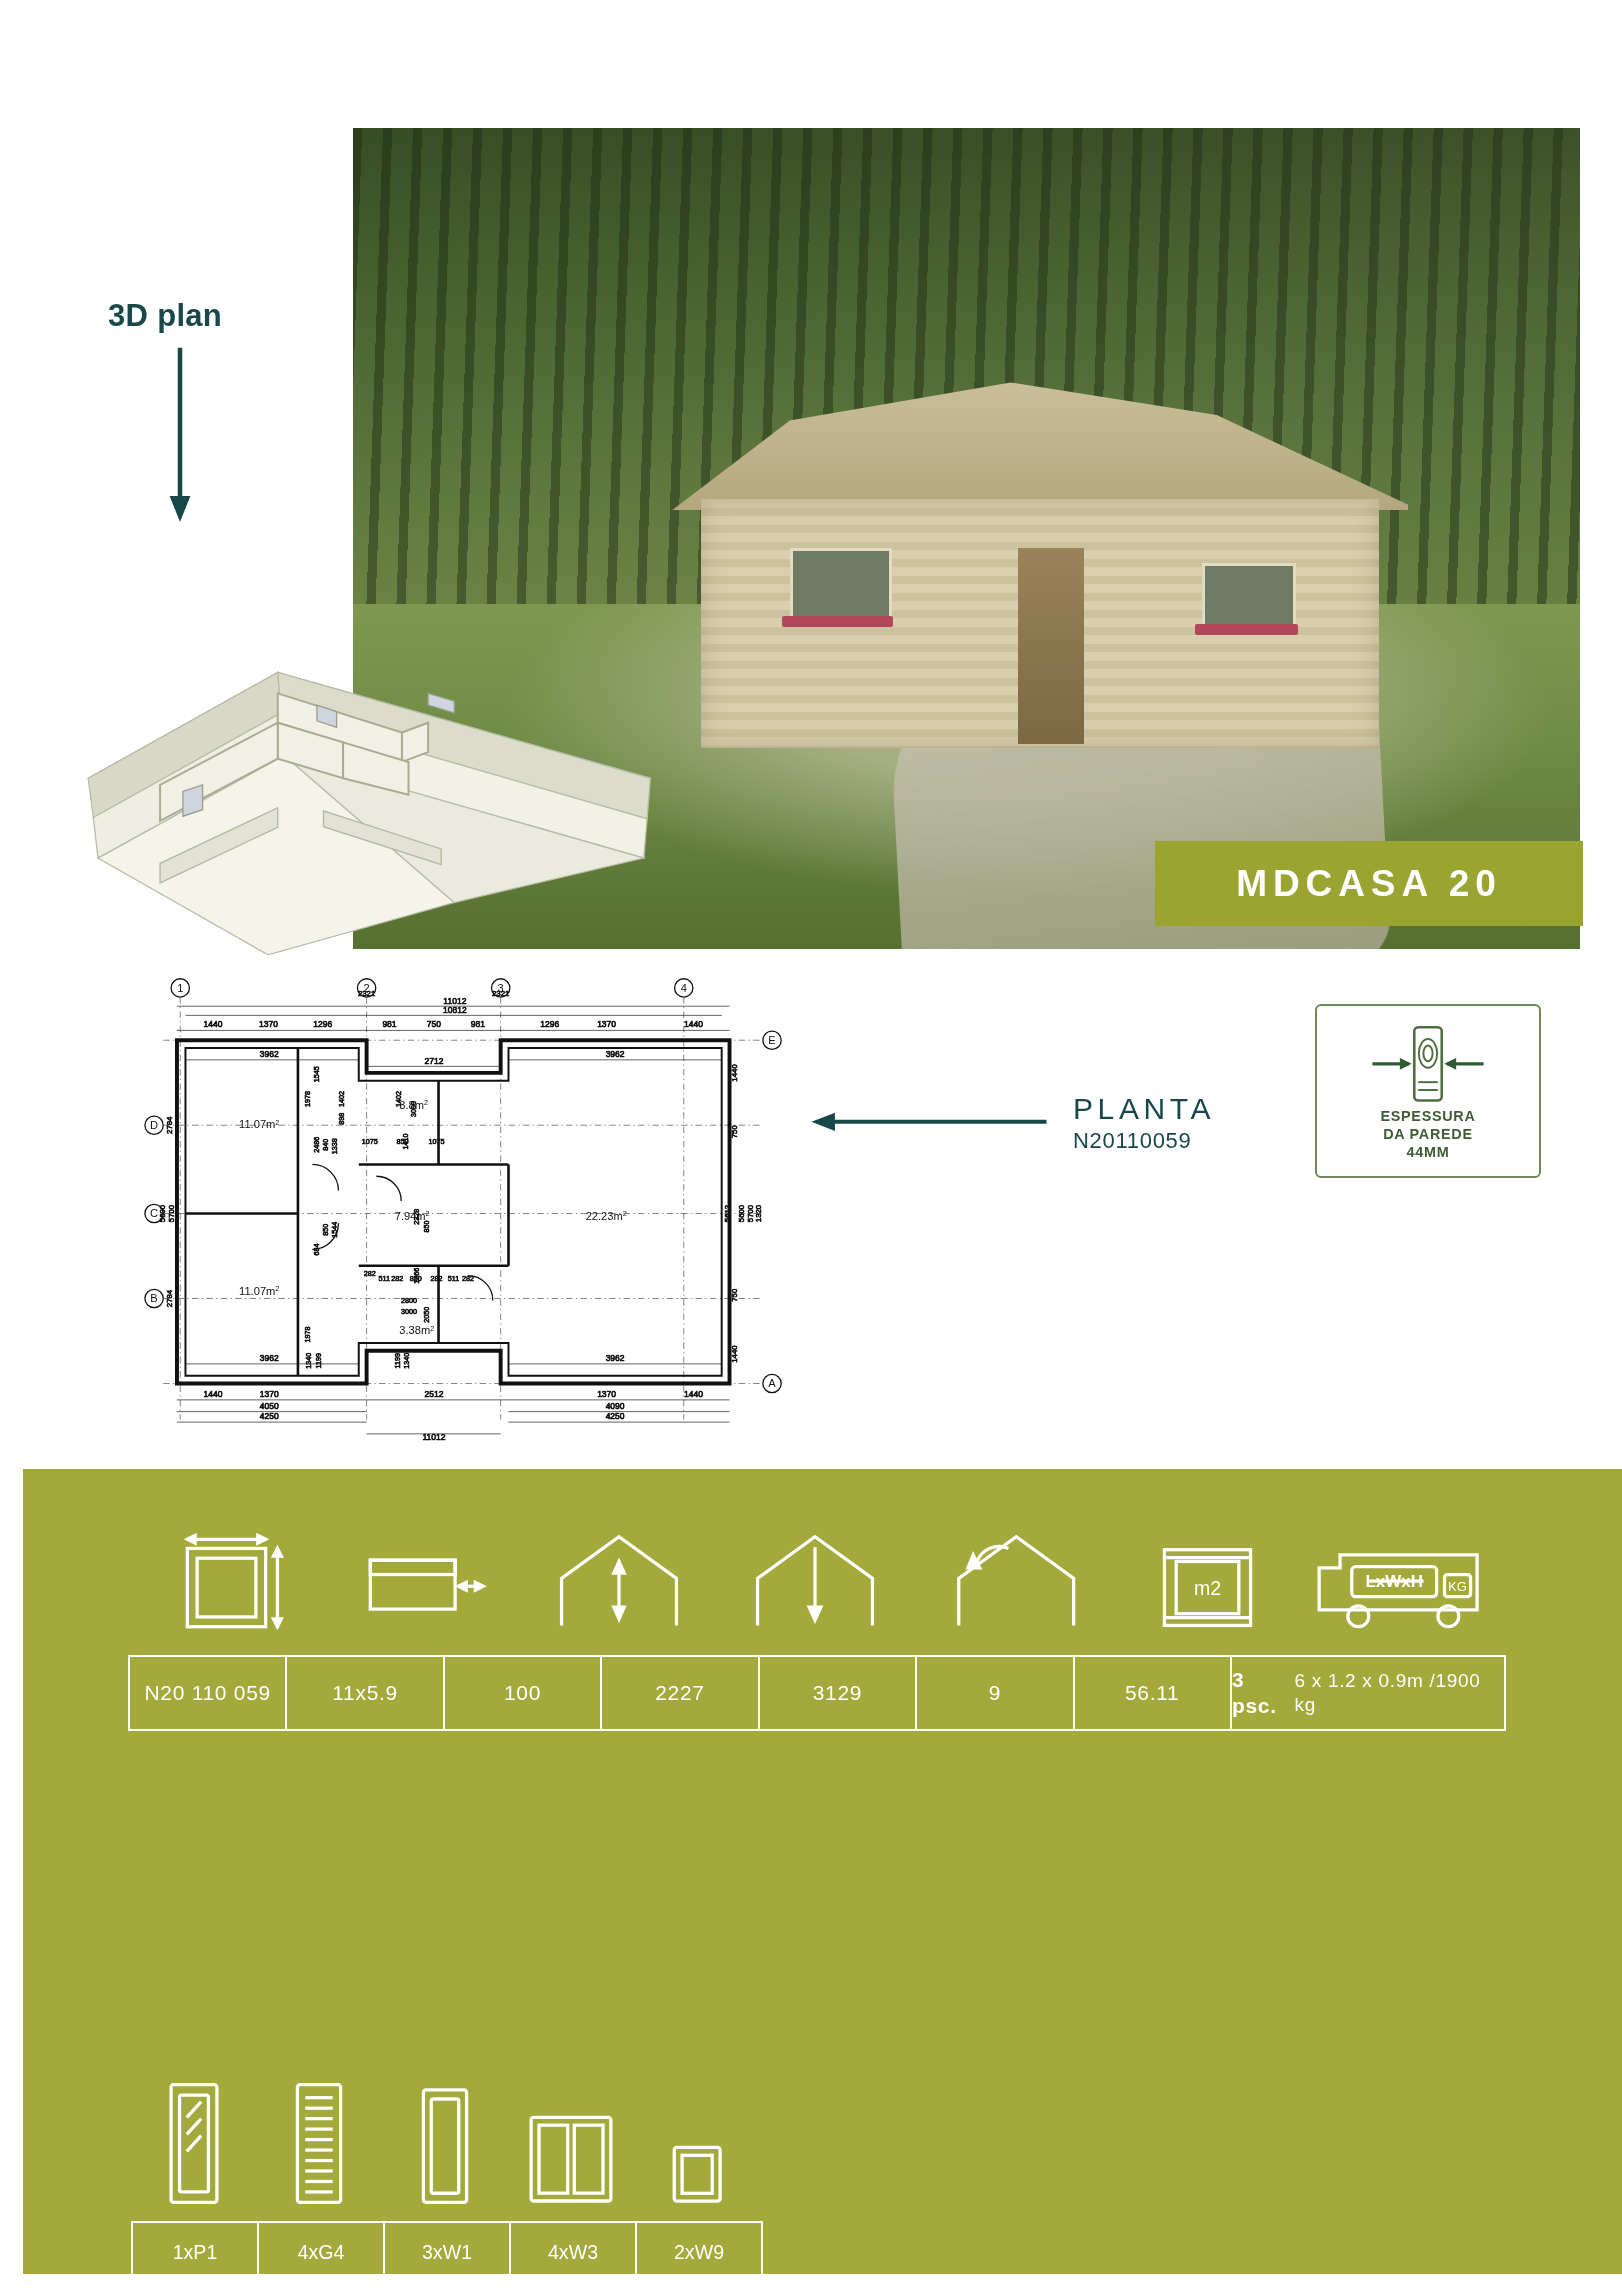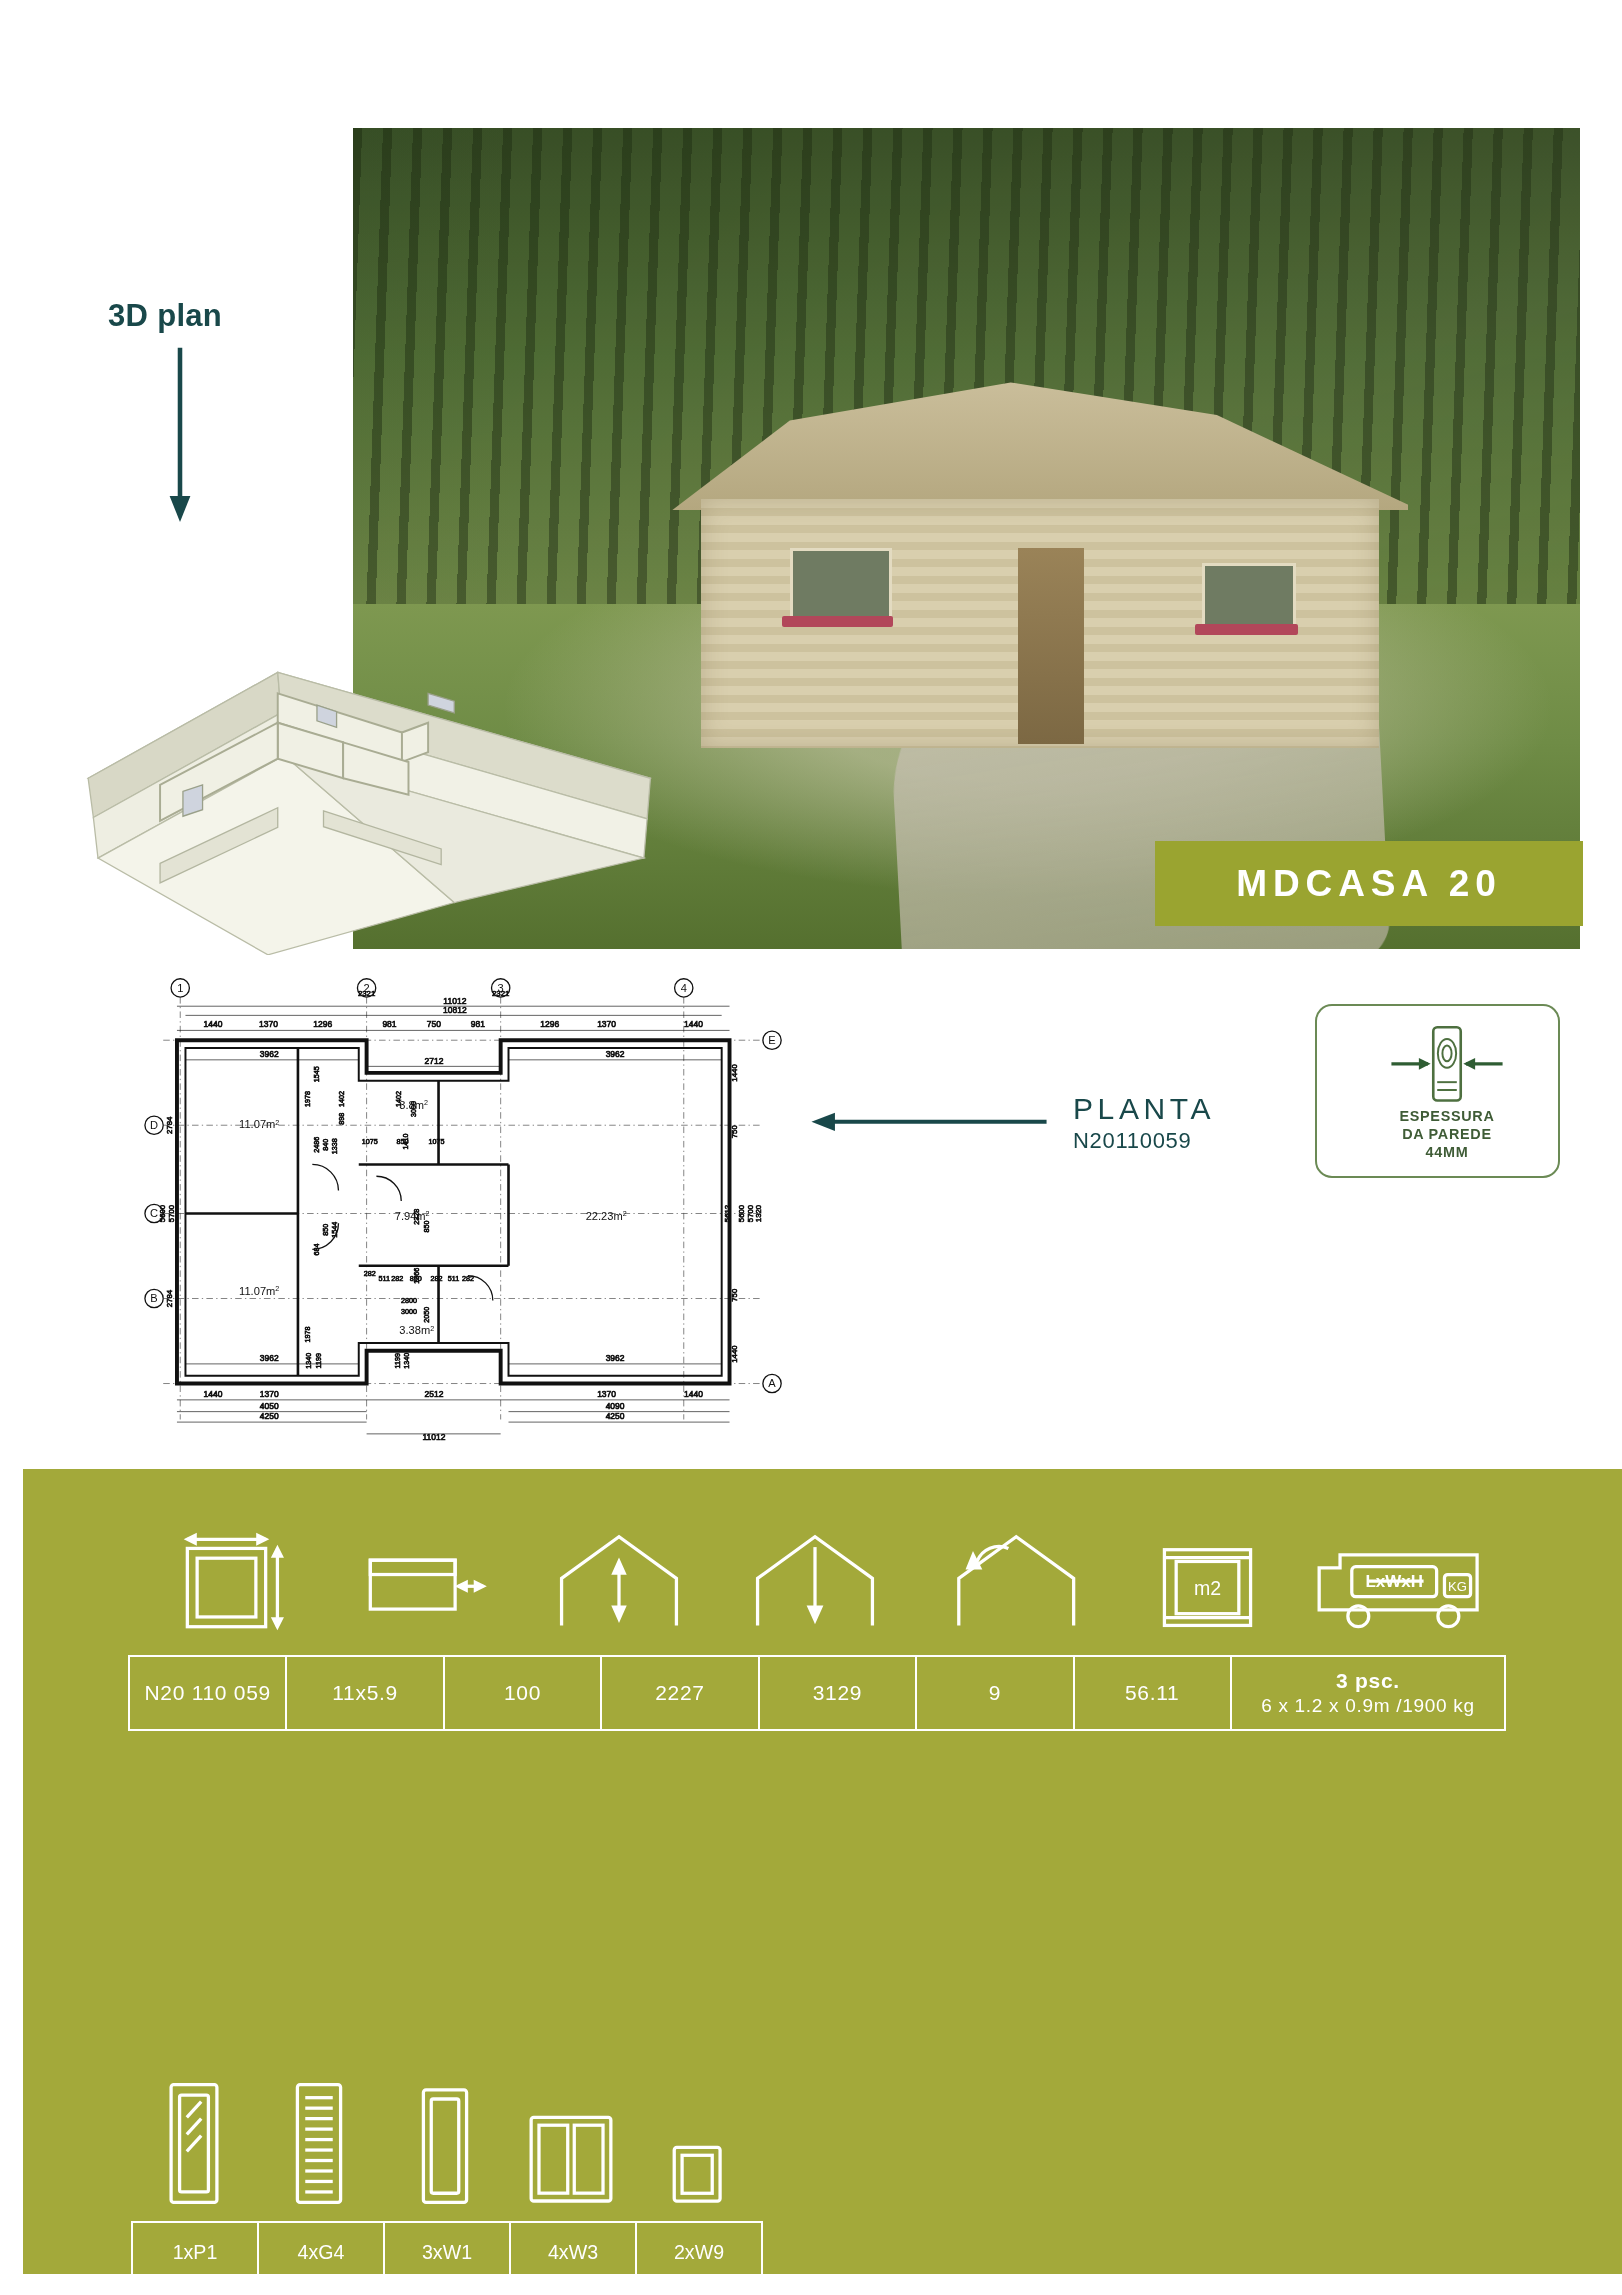--- a/index.html
+++ b/index.html
@@ -94,22 +94,22 @@
   .plan-wrap { position:absolute; left:141px; top:968px; width:667px; height:491px; }
   .plan-wrap svg { width:100%; height:100%; display:block; }
 
   .planta-block { position:absolute; left:1073px; top:1092px; text-align:left; width:216px;}
   .planta-title { font-size:30px; letter-spacing:4.6px; color:#19484a; }
   .planta-code { font-size:22px; color:#19484a; margin-top:2px; letter-spacing:0.7px;}
   .planta-arrow { position:absolute; left:811px; top:1112px; width:236px; height:19.6px;}
 
   .wall-badge {
     position:absolute; left:1315px; top:1004px; width:222px; height:170px;
-    border:2.6px solid #6b8a55; border-radius:17px;
-    display:flex; flex-direction:column; align-items:center; justify-content:center;padding-left:19px;
+    border:2.6px solid #6b8a55; border-radius:6px;
+    display:flex; flex-direction:column; align-items:center; justify-content:center;
   }
   .wall-badge .txt {
     font-size:14.4px; color:#3f5c36; text-align:center; line-height:1.25; font-weight:bold; letter-spacing:0.7px;
   }
 
   
   .green-panel {
     position:absolute; left:23px; top:1469px; width:1573px; height:805px;
     background:#a3a93a;
     padding-left:45px;
@@ -124,21 +124,21 @@
   .spec-table {
     position:absolute; left:105px; top:186px; width:1374px; height:72px;
     display:flex; border:2px solid #ffffff;
   }
   .spec-cell {
     flex:1; border-right:2px solid #ffffff;
     display:flex; align-items:center; justify-content:center;
     color:#ffffff; font-size:21px; letter-spacing:0.7px;
   }
   .spec-cell:last-child { border-right:none; }
-  .spec-cell.wide { flex:1.75; flex-direction:column; line-height:1.25; }
+  .spec-cell.wide { flex:1.75; line-height:1.25; }
   .spec-cell.wide .l1 { font-weight:bold; font-size:21px; }
   .spec-cell.wide .l2 { font-size:19px; }
 
   .door-icons {
     position:absolute; left:108px; top:599px; width:628px; height:141px;
     display:flex; align-items:flex-end;
   }
   .door-icons .dcell { flex:1; display:flex; align-items:flex-end; justify-content:center; }
 
   .door-table {

